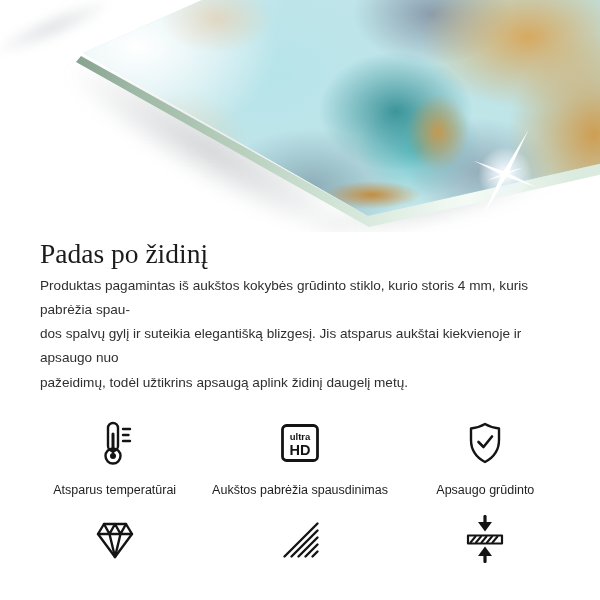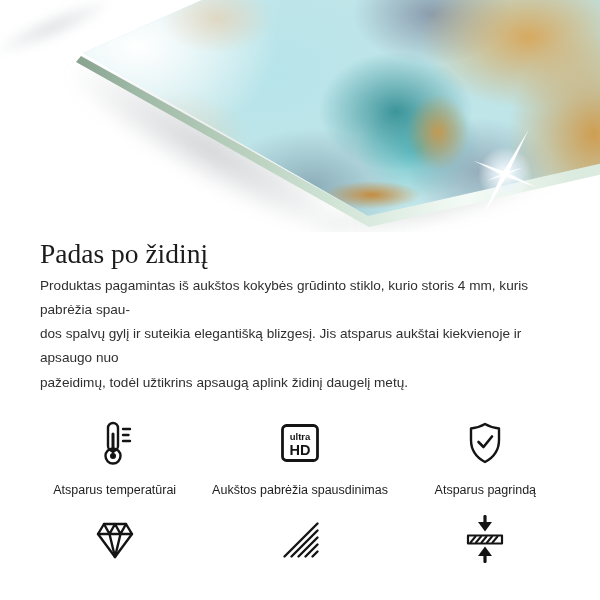--- a/index.html
+++ b/index.html
@@ -138,21 +138,21 @@
     <div class="feature-label">Aukštos pabrėžia spausdinimas</div>
   </div>
 
   <div class="feature">
     <div class="icon-box">
       <svg class="icn" width="48" height="48" viewBox="0 0 48 48">
         <path d="M24 5 C29 8 33 9 38 9.5 V21 C38 31.5 32.5 38.5 24 43 C15.5 38.5 10 31.5 10 21 V9.5 C15 9 19 8 24 5 Z"></path>
         <path d="M17.5 23 L22.5 28 L31 17.5" stroke-width="2.6"></path>
       </svg>
     </div>
-    <div class="feature-label">Atsparus pagrindą</div>
+    <div class="feature-label">Apsaugo grūdinto</div>
   </div>
 
   <div class="feature">
     <div class="icon-box">
       <svg class="icn" width="48" height="48" viewBox="0 0 48 48" stroke-width="2.2">
         <path d="M13 9 H35 L41 19 L24 42 L7 19 Z"></path>
         <path d="M7 19 H41"></path>
         <path d="M13 9 L18.5 19 L24 9 L29.5 19 L35 9"></path>
         <path d="M18.5 19 L24 42 M29.5 19 L24 42"></path>
       </svg>

